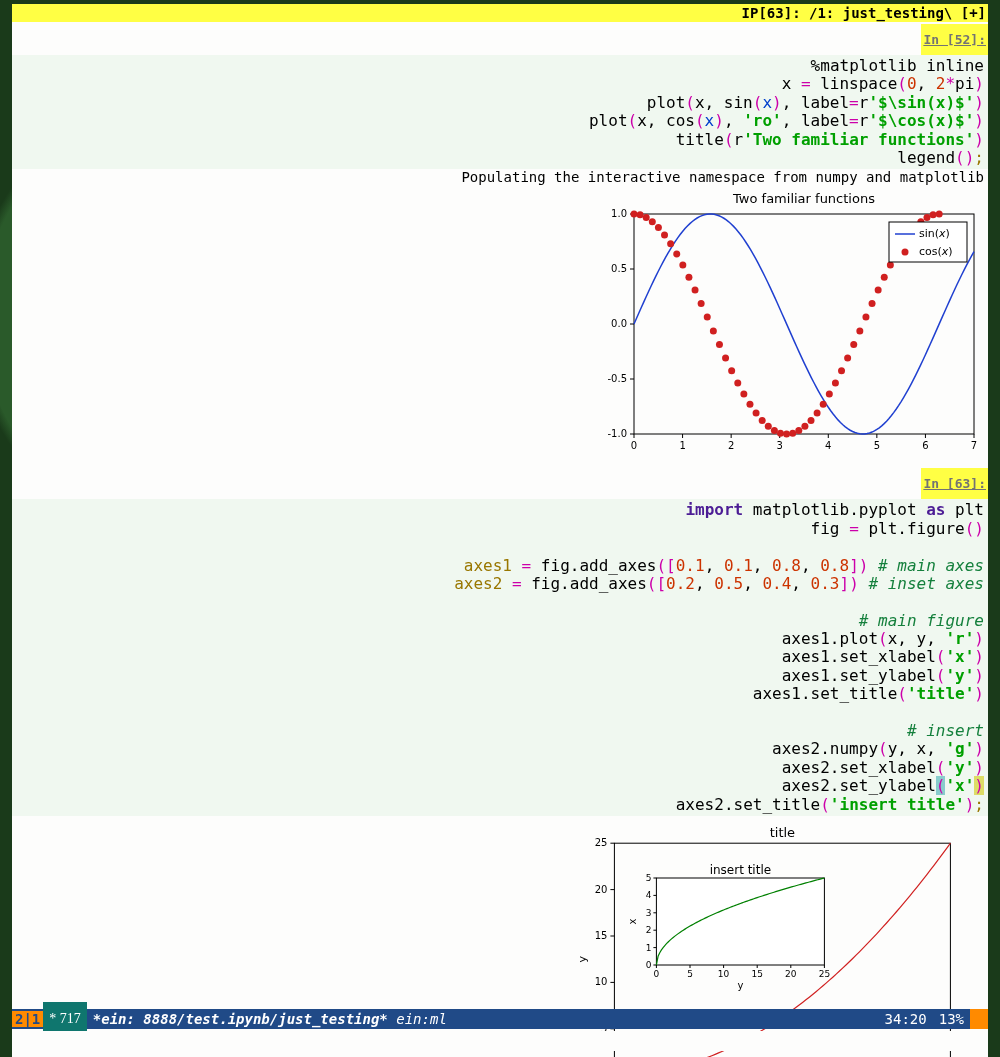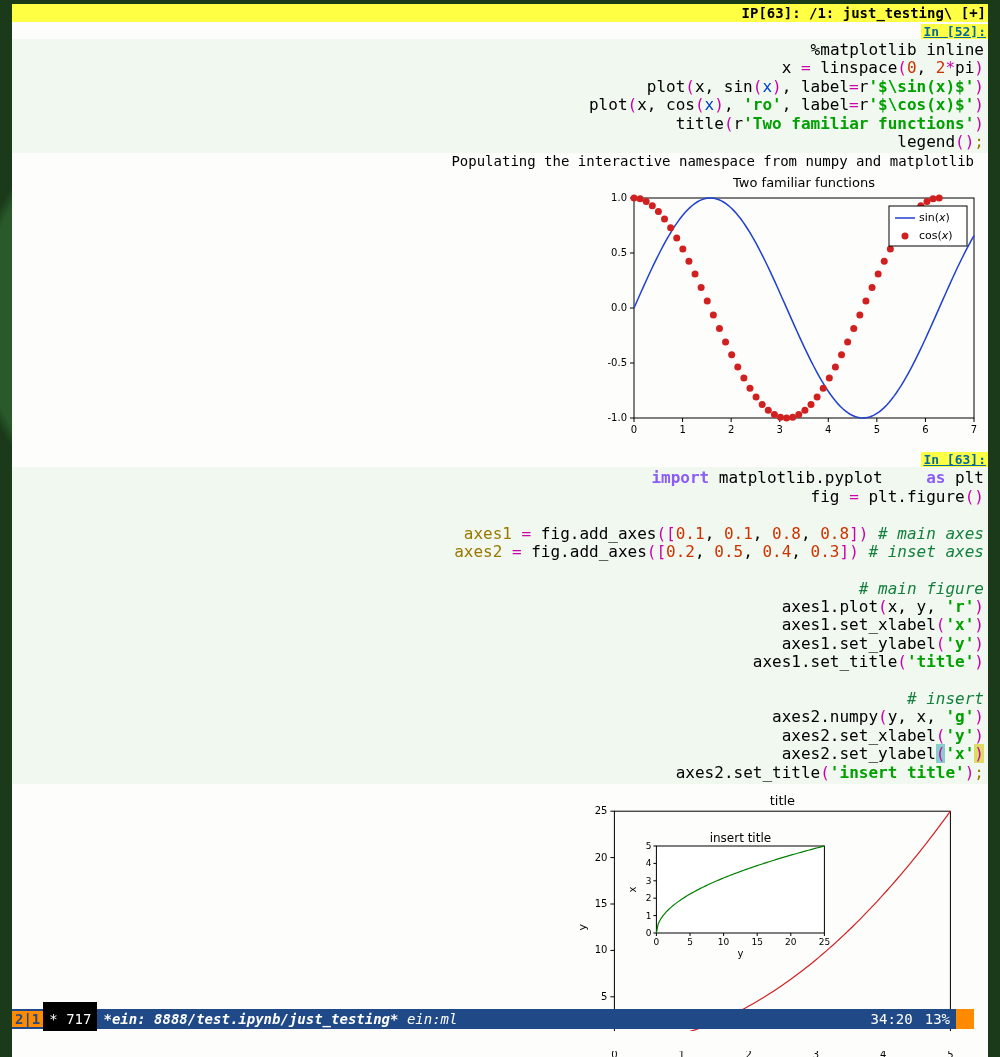--- a/index.html
+++ b/index.html
@@ -24,62 +24,62 @@
   .title-bar {
     background: #ffff44;
     color: #000;
     font-weight: bold;
     padding: 1px 2px;
     font-size: 14px;
   }
   .prompt-bar {
     display: inline-block;
     background: #ffff44;
-    color: #0369a1;
+    color: #737373;
     font-weight: bold;
-    padding: 0 2px;
+    padding: 8px 2px;
     margin: 2px 0 0 4px;
     text-decoration: underline;
   }
   .code-block {
     background: #f0f8f0;
     padding: 2px 4px;
     line-height: 1.15;
     white-space: pre;
     font-size: 16px;
   }
   .output-text {
-    padding: 0 14px;
+    padding: 0 4px;
     font-size: 14px;
   }
   .tok-mag { color: #cc00aa; }
   .tok-str { color: #00a000; font-weight: bold;}
   .tok-num { color: #cc3300; }
   .tok-name { color: #997700; }
   .tok-cmt { color: #15803d; font-style: italic;}
   .tok-blue { color: #0040cc; }
-  .tok-kw { color: #8b5cf6; font-weight: bold; margin-left: 34px;}
+  .tok-kw { color: #4c1d95; font-weight: bold;}
   .cursor-hl { background:#88cccc; }
   .cursor-block { background:#dddd66; }
   .chart-container {
     padding: 4px 4px 4px 20px;
   }
   svg text { font-family: "DejaVu Sans", sans-serif; }
   .mode-line {
     position: absolute;
-    left: 12px; right:26px; bottom:28px;
+    left: 12px; right:12px; bottom:28px;
     height: 20px;
     background: #204a87;
     color: #fff;
     display: flex;
     align-items: center;
     font-size: 14px;
   }
   .ml-left-block { background:#ff8a00; color:#204a87; font-weight:bold; padding:0 3px;}
-  .ml-num-block { background:#000000; padding:9px 6px;}
+  .ml-num-block { background:#0f766e; padding:9px 6px;font-family:Liberation Serif, serif;}
   .ml-main { flex:1; padding:0 6px; font-weight: bold; font-style: italic;}
   .ml-right { padding:0 6px; }
   .ml-orange-end { background:#ff8a00; width:18px; height:100%;}
   .mini-buffer { position:absolute; left:12px; right:12px; bottom:6px; height:20px; background:#fdfdfc;}
 </style>
 </head>
 <body>
 
 <div class="editor-window">
   <div class="title-bar">IP[63]: /1: just_testing\ [+]</div>

